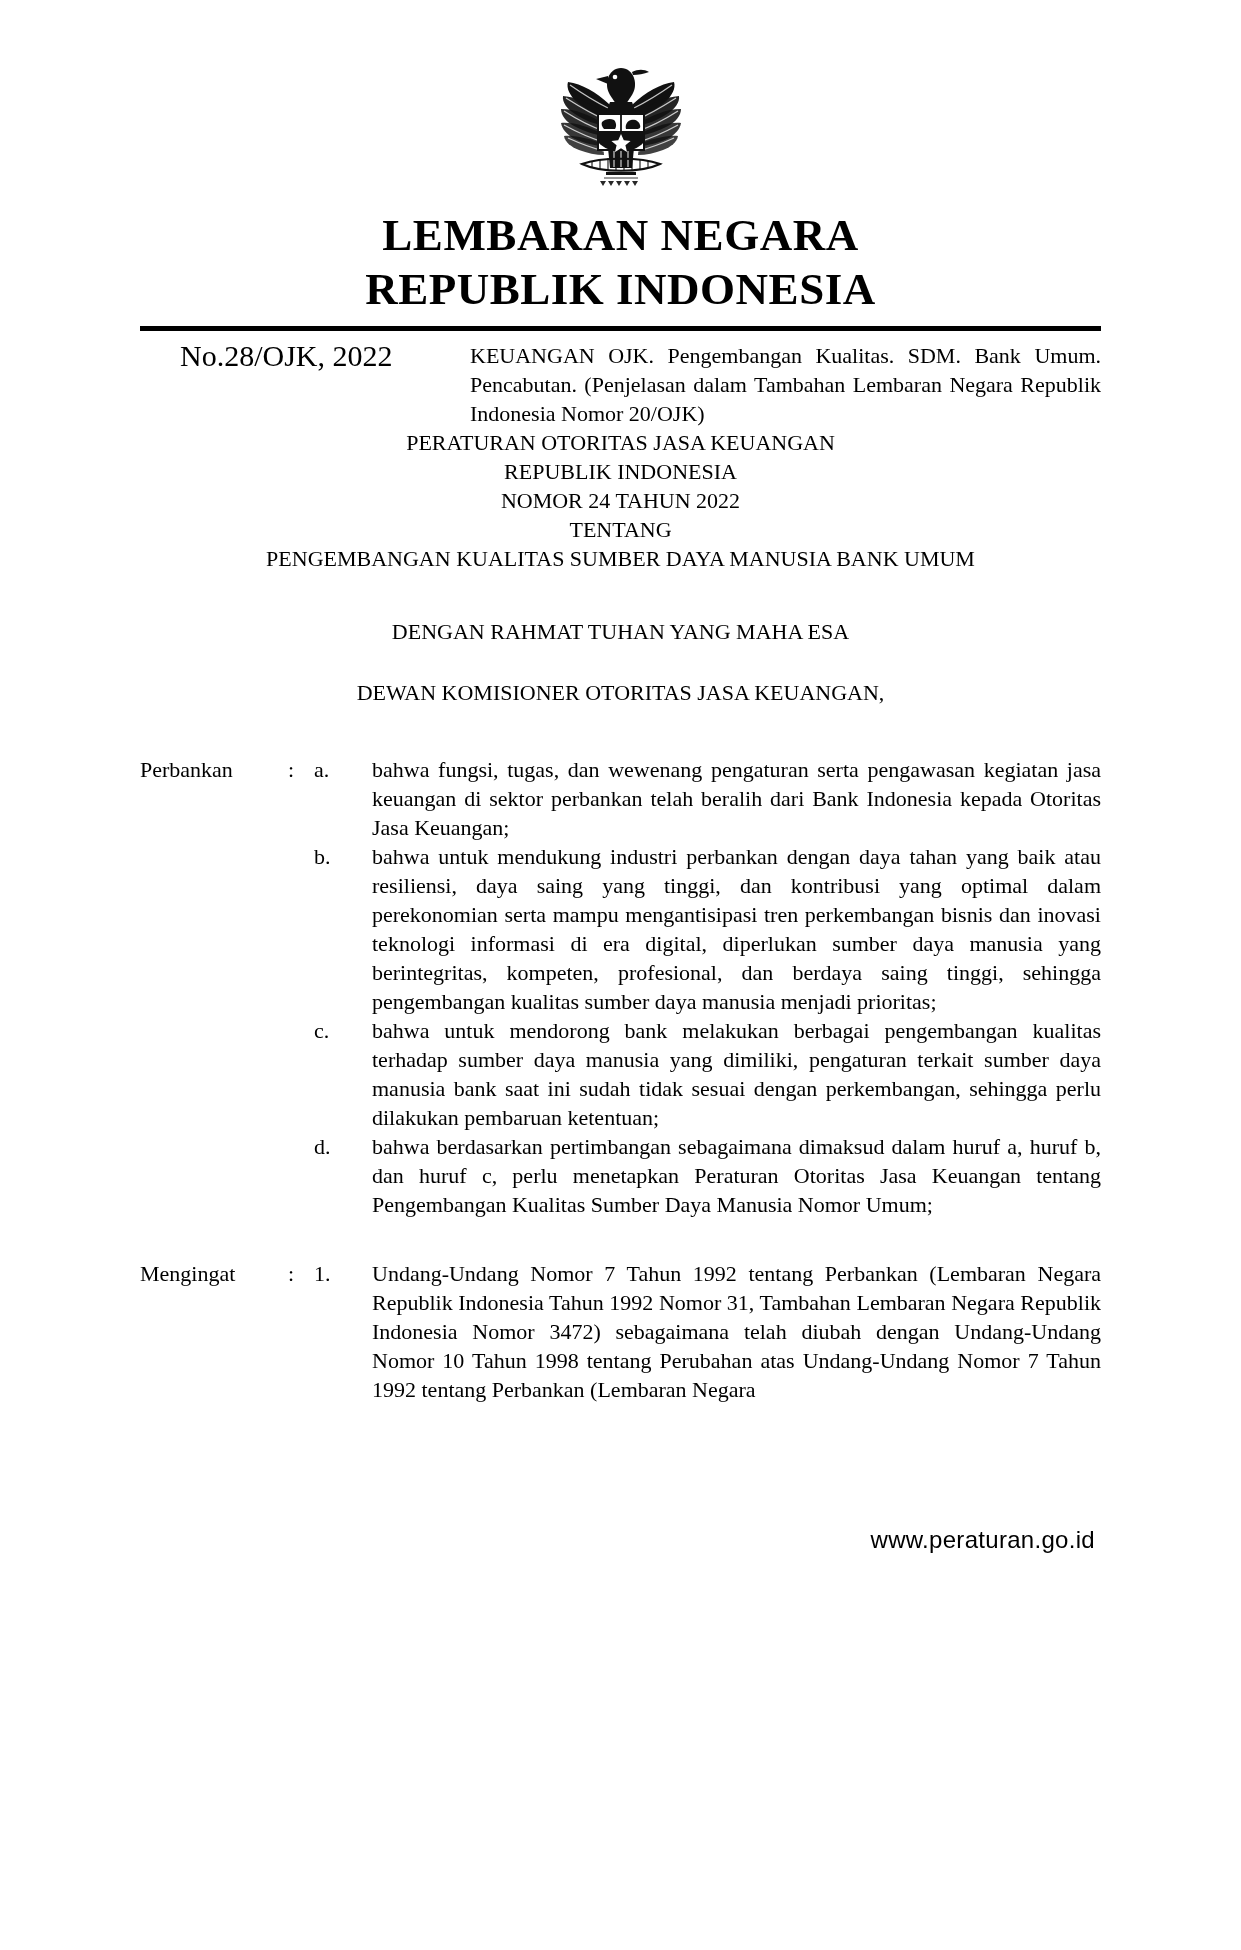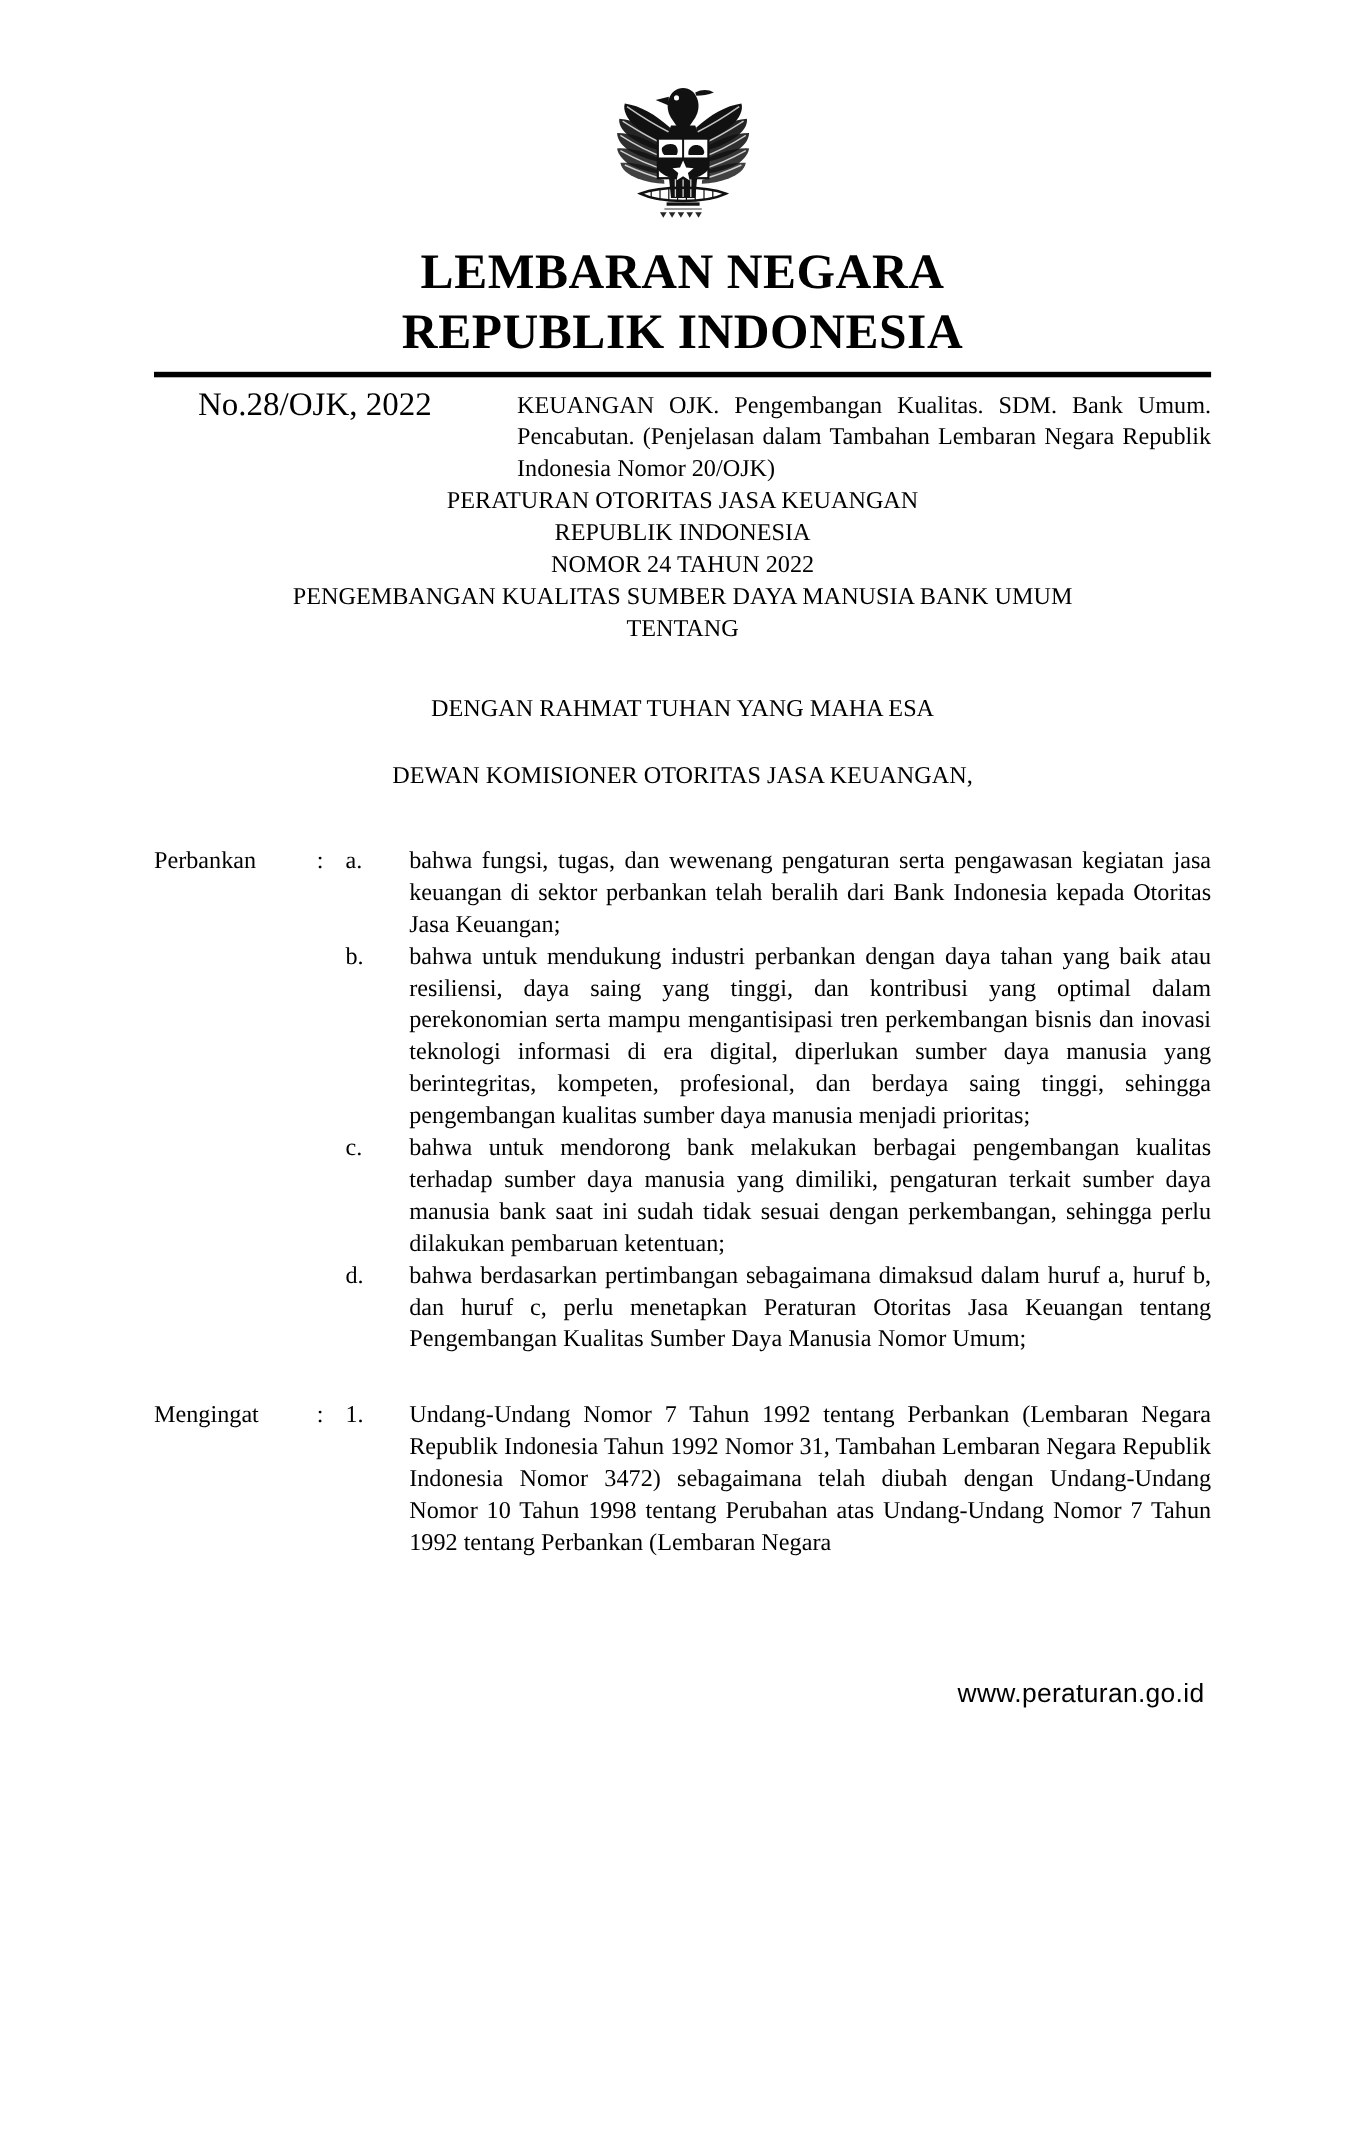--- a/index.html
+++ b/index.html
@@ -17,21 +17,21 @@
     overflow: hidden;
   }
 
   .page {
     position: absolute;
     left: 0;
     top: 0;
     width: 1241px;
     height: 1636px;
     box-sizing: border-box;
-    padding: 12px 140px;
+    padding: 0 140px;
   }
 
   
   .emblem-wrap {
     text-align: center;
     padding-top: 52px;
     height: 150px;
   }
   .emblem {
     display: inline-block;
@@ -258,22 +258,22 @@
 
   <div class="info-row">
     <div class="info-left">No.28/OJK, 2022</div>
     <div class="info-right">KEUANGAN OJK. Pengembangan Kualitas. SDM. Bank Umum. Pencabutan. (Penjelasan dalam Tambahan Lembaran Negara Republik Indonesia Nomor 20/OJK)</div>
   </div>
 
   <div class="title-block">
     <div>PERATURAN OTORITAS JASA KEUANGAN</div>
     <div>REPUBLIK INDONESIA</div>
     <div>NOMOR 24 TAHUN 2022</div>
+    <div>TENTANG</div>
     <div>PENGEMBANGAN KUALITAS SUMBER DAYA MANUSIA BANK UMUM</div>
-    <div>TENTANG</div>
   </div>
 
   <div class="invocation">DENGAN RAHMAT TUHAN YANG MAHA ESA</div>
   <div class="authority">DEWAN KOMISIONER OTORITAS JASA KEUANGAN,</div>
 
   <div class="clause-section">
     <div class="clause-label">Perbankan</div>
     <div class="clause-colon">:</div>
     <div class="clause-items">
       <div class="clause-item">

